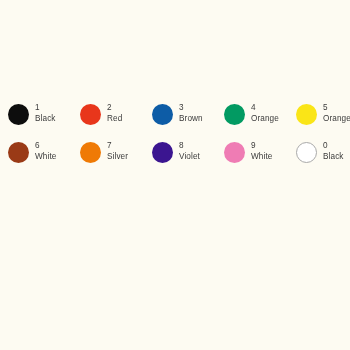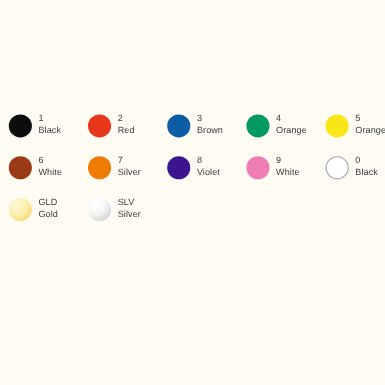--- a/index.html
+++ b/index.html
@@ -152,31 +152,15 @@
       </div>
       <div class="legend-item">
         <span class="swatch outlined" style="background: rgb(255, 255, 255);"></span>
         <span class="labels" style="color: rgb(59, 59, 59);">
           <span class="code">0</span>
           <span class="name">Black</span>
         </span>
       </div>
     </div>
 
-    <div class="legend-row">
-      <div class="legend-item">
-        <span class="swatch gold"></span>
-        <span class="labels" style="color: rgb(59, 59, 59);">
-          <span class="code">GLD</span>
-          <span class="name">Gold</span>
-        </span>
-      </div>
-      <div class="legend-item">
-        <span class="swatch silver"></span>
-        <span class="labels" style="color: rgb(59, 59, 59);">
-          <span class="code">SLV</span>
-          <span class="name">Silver</span>
-        </span>
-      </div>
-    </div>
 
   </div>
 </div>
 
 </body></html>

